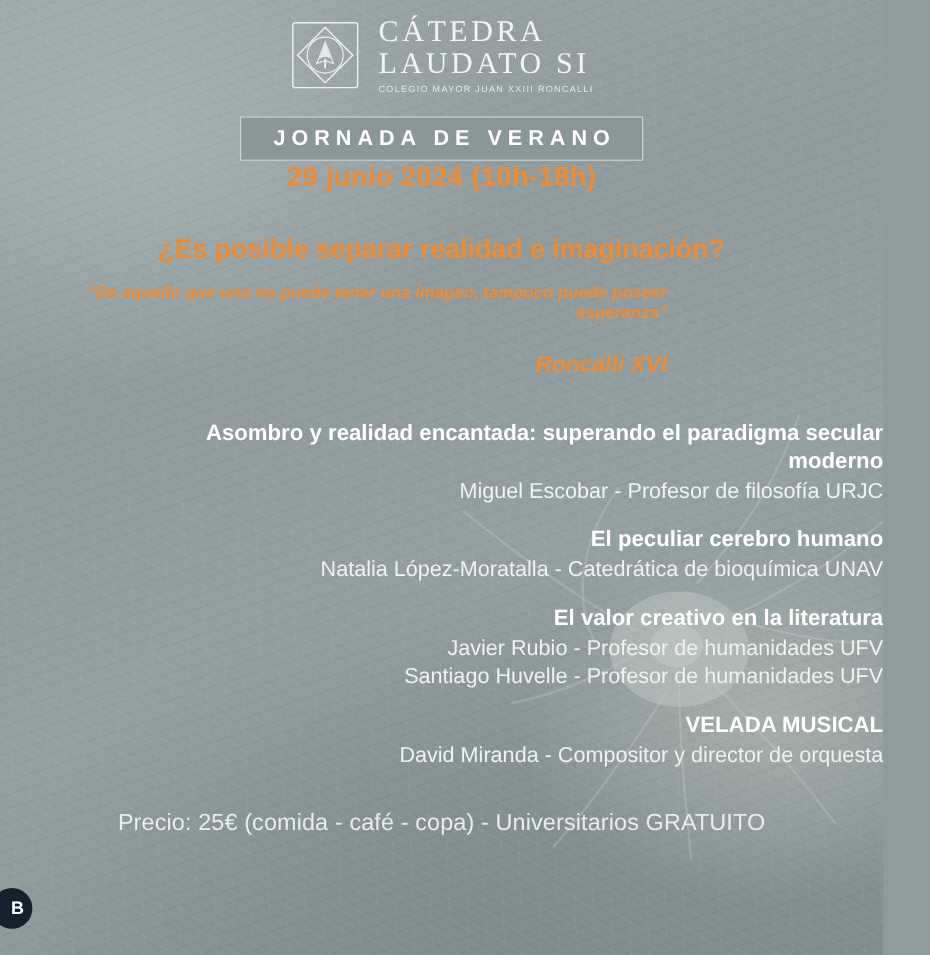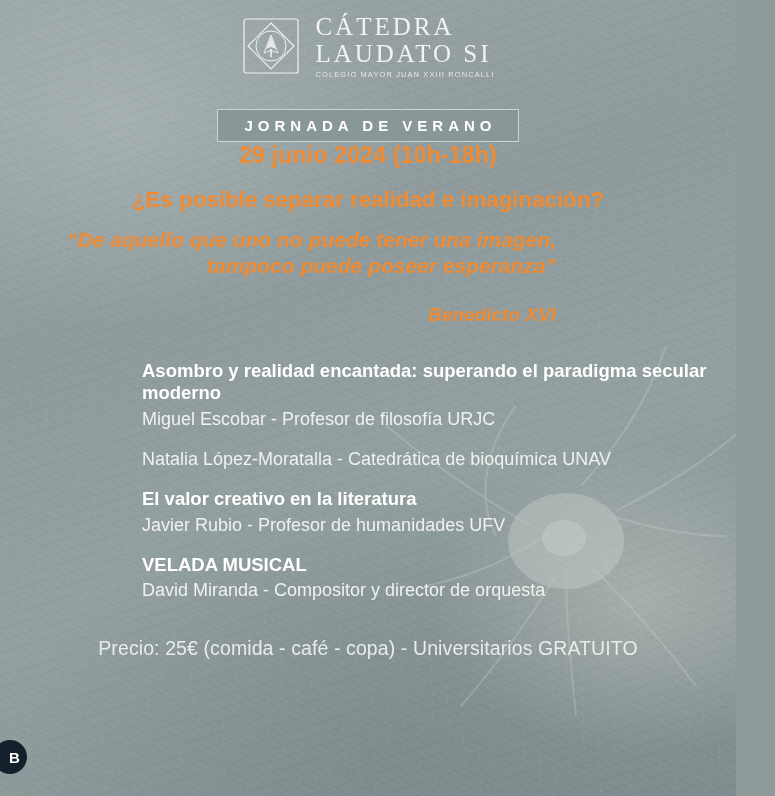--- a/index.html
+++ b/index.html
@@ -88,63 +88,63 @@
     color: #e6e9e7;
     margin-top: 5px;
   }
 
   
   .ribbon {
     display: inline-block;
     background: #8a9799;
     border: 1px solid #cdd4d2;
     color: #ffffff;
-    font-size: 15px;
+    font-size: 18px;
     font-weight: bold;
     letter-spacing: 5px;
     padding: 7px 22px 7px 27px;
-    margin-top: 16px;
+    margin-top: 4px;
   }
 
   .date {
     color: #ef8b33;
     font-size: 23px;
     font-weight: bold;
     letter-spacing: 0.2px;
   }
 
   .question {
     color: #ef8b33;
     font-size: 22.5px;
     font-weight: bold;
-    margin-top: 18px;
+    margin-top: 34px;
     letter-spacing: -0.1px;
   }
 
   .quote {
     color: #ef8b33;
-    font-size: 21px;
+    font-size: 14px;
     font-style: italic;
     font-weight: bold;
     text-align: right;
     line-height: 1.28;
     margin: 14px 180px 0 0;
   }
   .quote-author {
     color: #ef8b33;
     font-size: 19px;
     font-style: italic;
     font-weight: bold;
     text-align: right;
     margin: 24px 180px 0 0;
   }
 
   
   .program {
-    text-align: left;
+    text-align: right;
     margin: 34px 0 0 142px;
   }
   .block { margin-bottom: 17px; }
   .block-title {
     color: #ffffff;
     font-size: 18.5px;
     font-weight: bold;
     line-height: 1.2;
     margin-bottom: 3px;
   }
@@ -233,36 +233,38 @@
       </div>
     </div>
 
     <div class="ribbon">JORNADA DE VERANO</div>
 
     <div class="date">29 junio 2024 (10h-18h)</div>
 
     <div class="question">¿Es posible separar realidad e imaginación?</div>
 
     <div class="quote">“De aquello que uno no puede tener una imagen, tampoco puede poseer esperanza”</div>
-    <div class="quote-author">Benedicto XVI</div>
+    <div class="quote-author">Roncalli XVI</div>
 
     <div class="program">
 
       <div class="block">
         <div class="block-title">Asombro y realidad encantada: superando el paradigma secular moderno</div>
         <div class="speaker">Miguel Escobar - Profesor de filosofía  URJC</div>
       </div>
 
       <div class="block">
+        <div class="block-title">El peculiar cerebro humano</div>
         <div class="speaker">Natalia López-Moratalla - Catedrática de bioquímica UNAV</div>
       </div>
 
       <div class="block">
         <div class="block-title">El valor creativo en la literatura</div>
         <div class="speaker">Javier Rubio - Profesor de humanidades UFV</div>
+        <div class="speaker">Santiago Huvelle - Profesor de humanidades UFV</div>
       </div>
 
       <div class="block">
         <div class="block-title">VELADA MUSICAL</div>
         <div class="speaker">David Miranda - Compositor y director de orquesta</div>
       </div>
 
     </div>
 
     <div class="footer">

